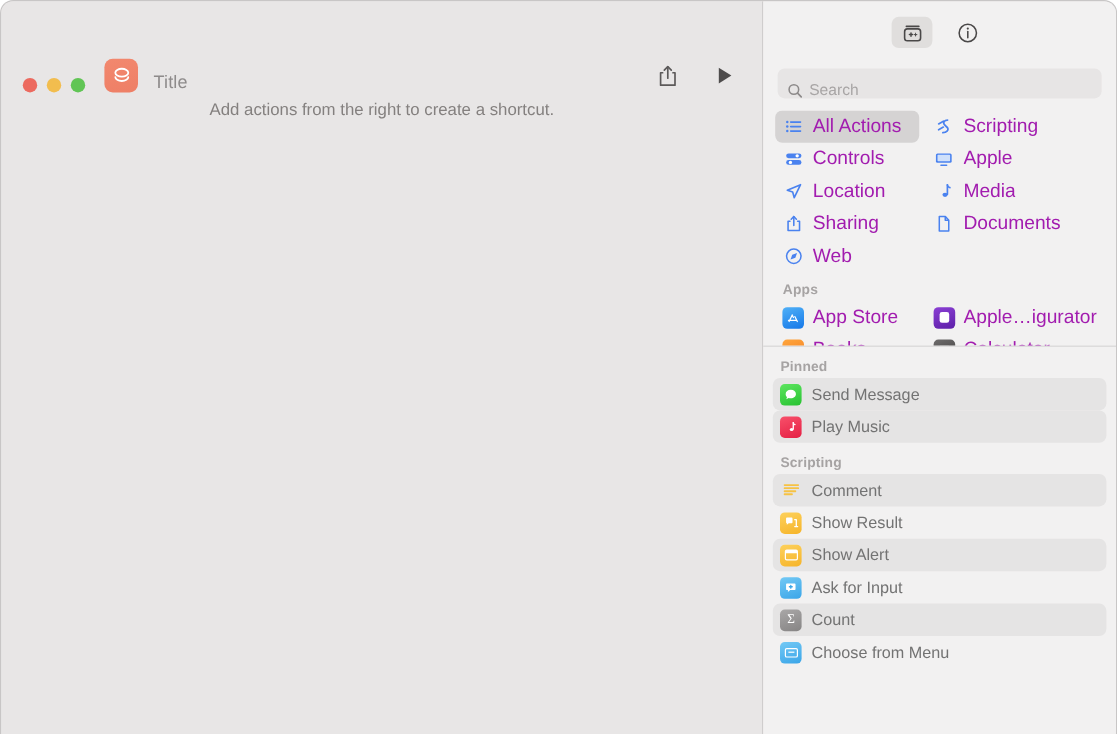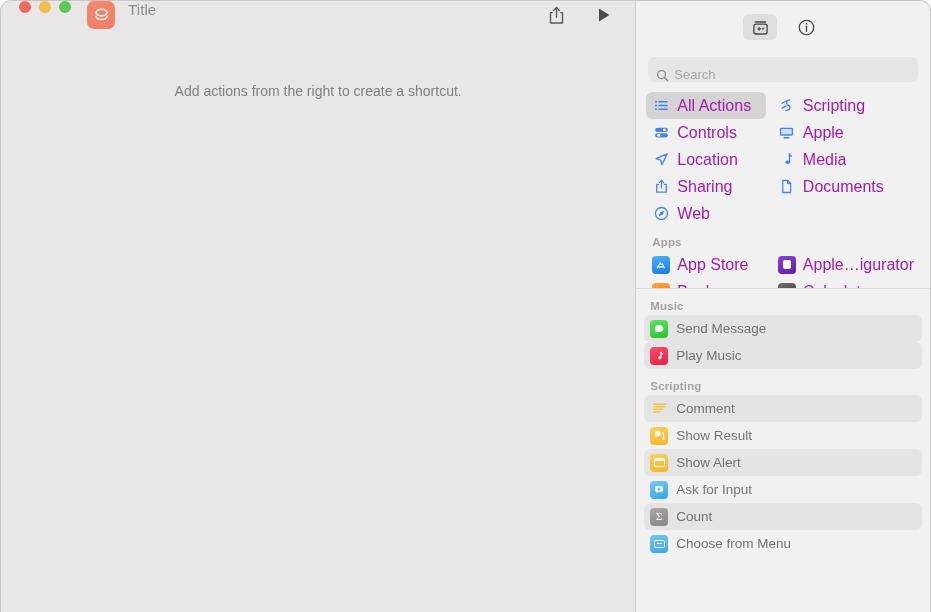--- a/index.html
+++ b/index.html
@@ -34,23 +34,24 @@
     width: 636px;
     height: 100%;
     background: #e8e6e6;
     box-sizing: border-box;
     border-right: 1px solid #cfcdcd;
   }
 
   .titlebar {
     height: 52px;
     display: flex;
-    align-items: flex-start;
+    align-items: flex-end;
     padding: 0 16px 0 18px;
     box-sizing: border-box;
+    margin-top: 24px;
   }
 
   .traffic {
     display: flex;
     align-items: center;
     gap: 8px;
     margin-right: 16px;
   }
   .light {
     width: 12px;
@@ -470,21 +471,21 @@
           </span>
           <span class="cat-label">Calculator</span>
         </div>
       </div>
     </div>
 
     <div class="divider"></div>
 
     <div class="actions">
 
-      <div class="act-head">Music</div>
+      <div class="act-head">Pinned</div>
 
       <div class="act-row stripe">
         <span class="act-ico">
           <span class="sq" style="background:linear-gradient(160deg,#5ee560,#27c231);">
             <svg width="12" height="12" viewBox="0 0 14 14" aria-hidden="true">
               <path d="M7 2.2 C10 2.2 12 4 12 6.3 C12 8.6 10 10.4 7 10.4 C6.2 10.4 5.5 10.3 4.9 10.1
                        L2.6 11.4 L3.3 9.3 C2.5 8.5 2 7.5 2 6.3 C2 4 4 2.2 7 2.2 Z" fill="#ffffff"></path>
             </svg>
           </span>
         </span>

